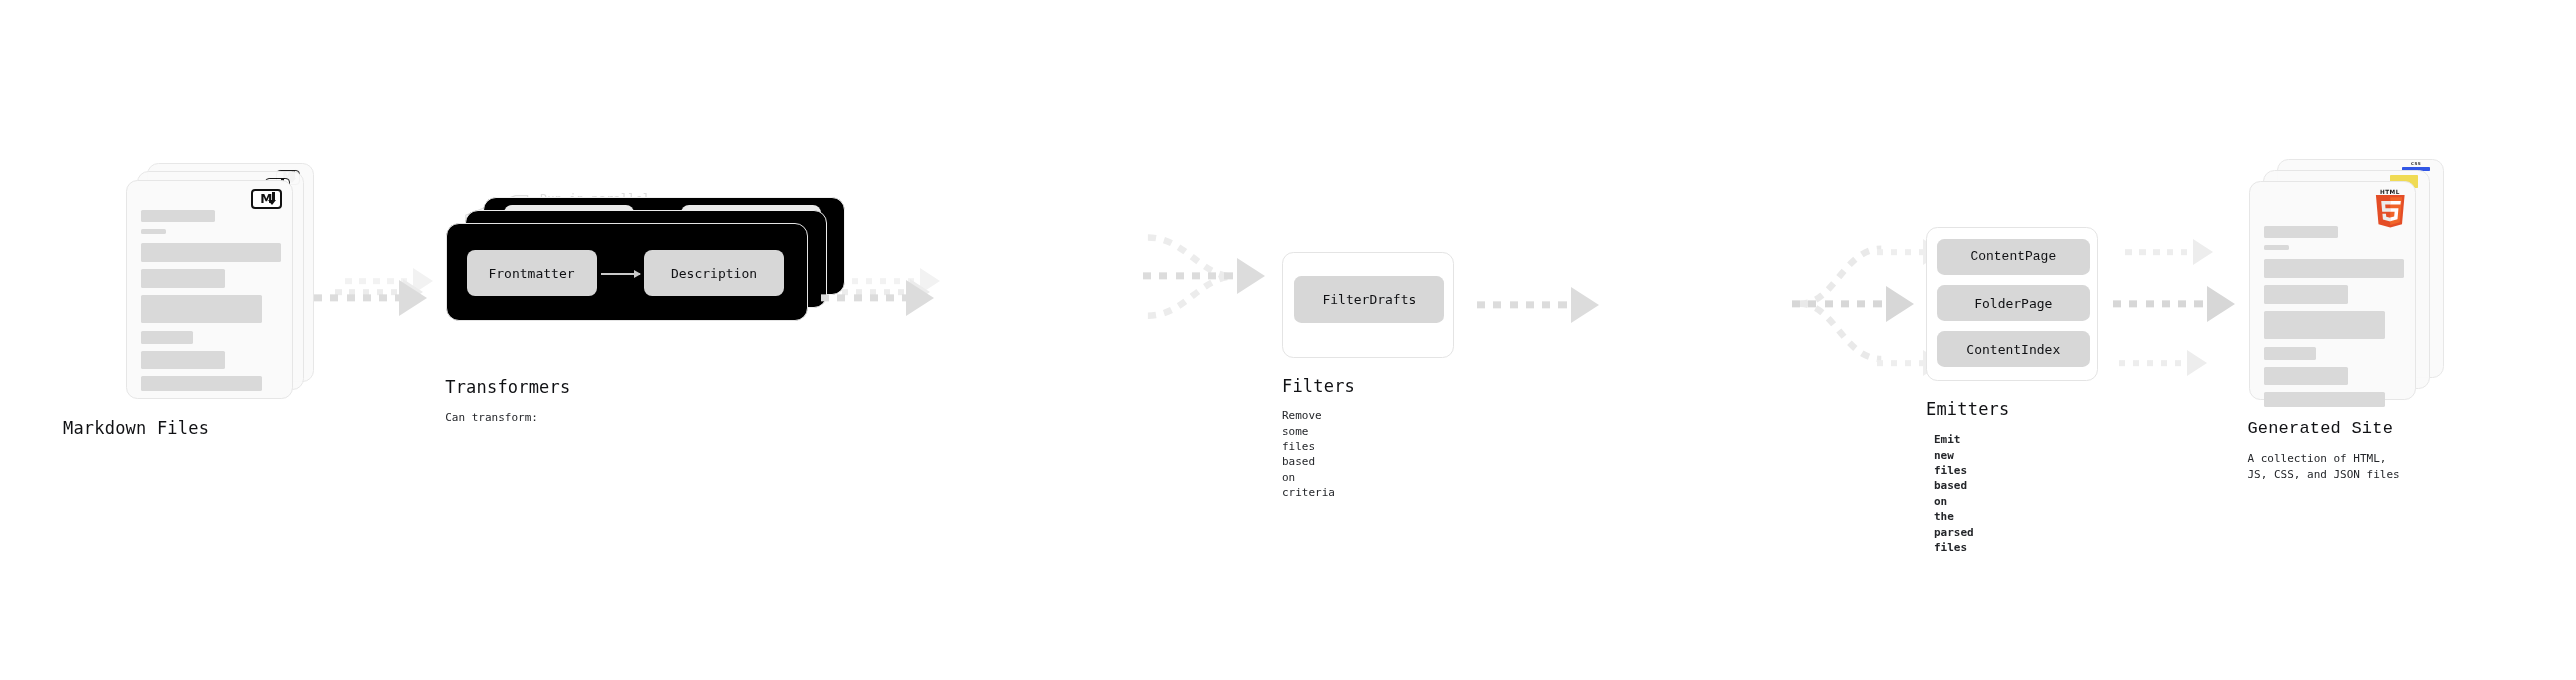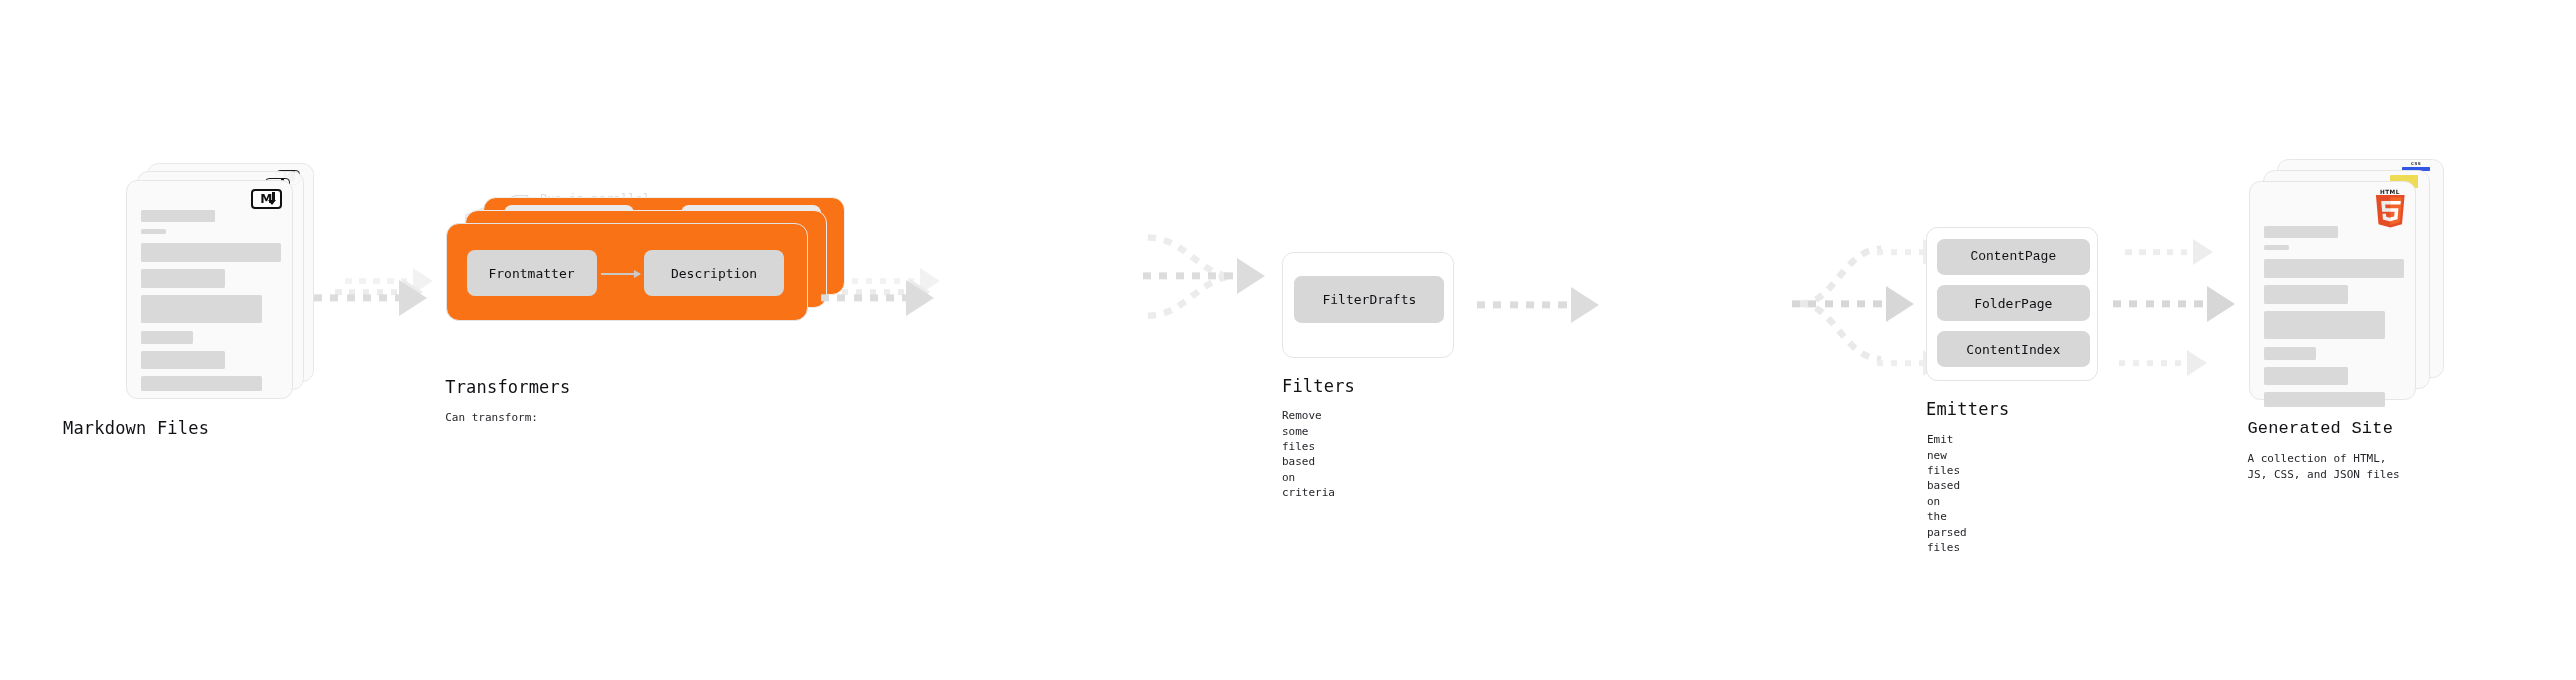--- a/index.html
+++ b/index.html
@@ -117,21 +117,21 @@
   .arrow.sm .head {
     border-top: 13px solid transparent;
     border-bottom: 13px solid transparent;
     border-left: 20.3px solid currentColor;
   }
 
   
   .tf-stack { position: relative; width: 382px; height: 154px; }
   .tf-panel {
     position: absolute; width: 362px; height: 98px;
-    border-radius: 13px; border: 0.8px solid #e8e8e8; background: #f97316; text-align: center;
+    border-radius: 13px; border: 0.8px solid #e8e8e8; background: #000000; text-align: center;
   }
   .tf-panel.p3 { left: 37px; top: 0px;  border-color: #f0f0f0; }
   .tf-panel.p2 { left: 18.7px; top: 13px; border-color: #ececec; }
   .tf-panel.p1 { left: 0px;  top: 26px; border-color: #e4e4e4; }
 
   .chip {
     position: absolute; border-radius: 8.1px;
     display: flex; align-items: center; justify-content: center;
     font-size: 13px; color: #101114; white-space: nowrap;
   }
@@ -314,21 +314,21 @@
     </div>
   </div>
 
   <div class="stage-col" style="left:1926px; top:227px;">
     <div class="plainbox" style="left:0;top:0;width:172px;height:154px;">
       <div class="pill" style="left:9.8px;top:10.6px;width:153px;height:36px;font-family:Liberation Mono, monospace;">ContentPage</div>
       <div class="pill" style="left:9.8px;top:57px;width:153px;height:36px;">FolderPage</div>
       <div class="pill" style="left:9.8px;top:103px;width:153px;height:36px;">ContentIndex</div>
     </div>
     <div class="title" style="position:absolute;left:0px;top:172px;">Emitters</div>
-    <div class="subtitle" style="position:absolute;left:1px;top:197px;">Emit new files based on
+    <div class="subtitle" style="position:absolute;left:8px;top:197px;font-weight:bold;">Emit new files based on
 the parsed files</div>
   </div>
 
   <div>
     <div class="arrow sm" style="left:2125px; top:234px; width:96px; color:#ededed;">
       <div class="dash" style="width:70px;"></div>
         <div class="head" style="left:68px;"></div>
     </div>
     <div class="arrow" style="left:2113px; top:286px; width:122px; color:#d7d7d7;">
       <div class="dash" style="width:96px;"></div>

